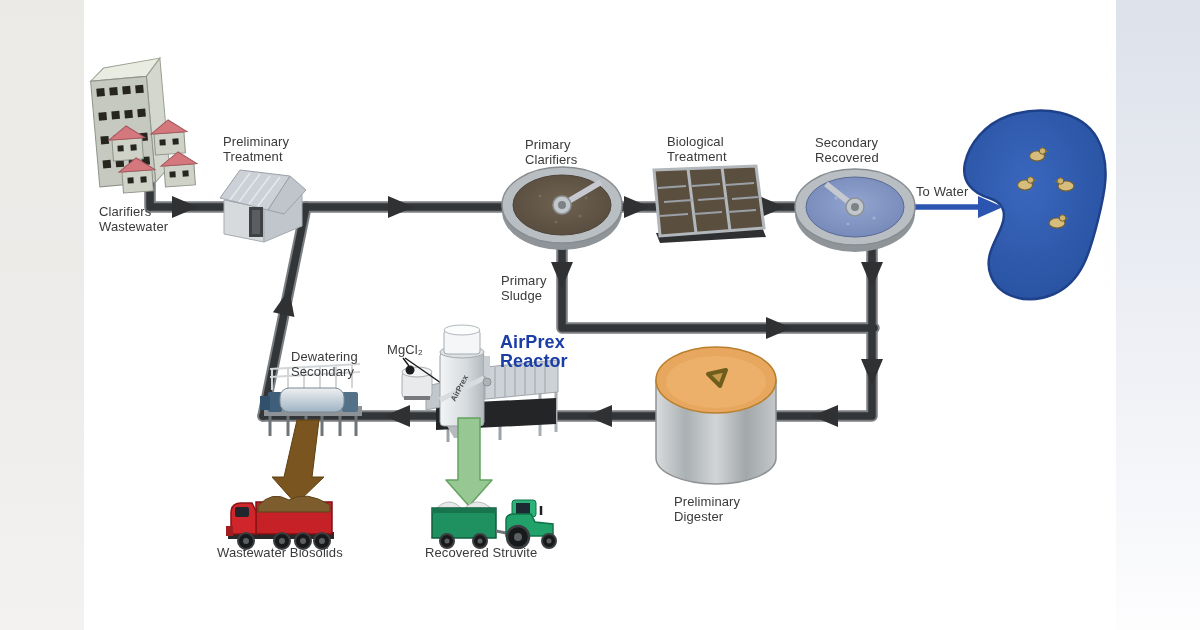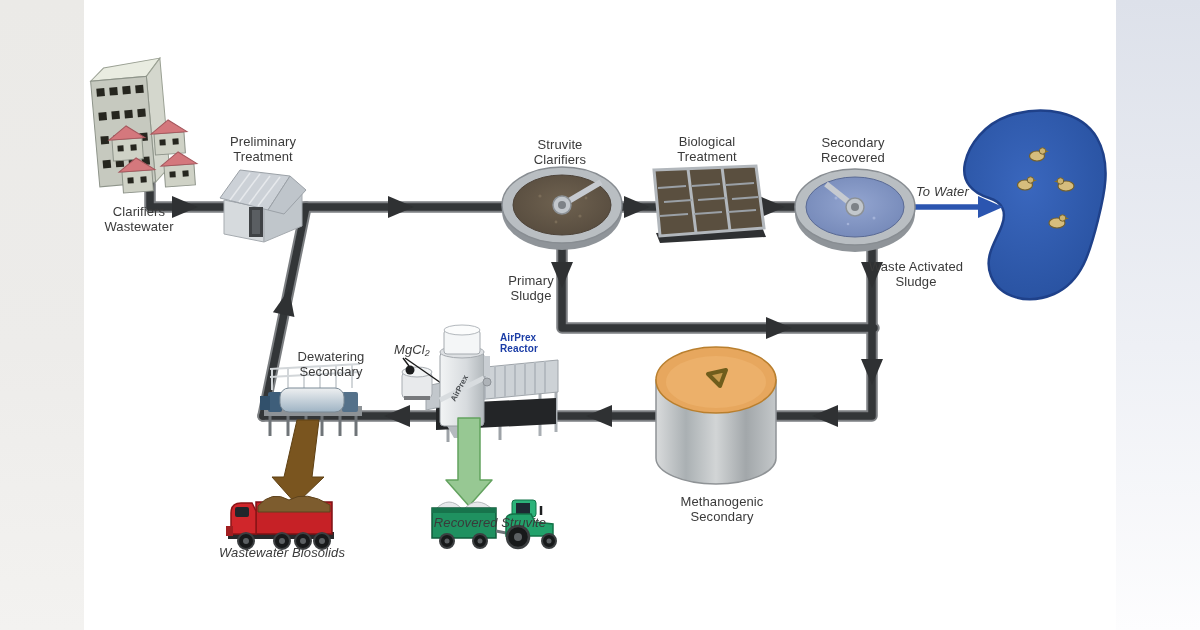--- a/index.html
+++ b/index.html
@@ -4,24 +4,24 @@
 <style>
   html,body{margin:0;padding:0;}
   body{width:1200px;height:630px;overflow:hidden;background:#ffffff;
        font-family:"Liberation Sans","DejaVu Sans",sans-serif;}
   .stage{position:relative;width:1200px;height:630px;background:#ffffff;}
   .bg-band-left{position:absolute;left:0;top:0;width:84px;height:630px;
        background:linear-gradient(180deg,#ebeae7 0%,#edecea 55%,#f3f2f0 100%);}
   .bg-band-right{position:absolute;left:1116px;top:0;width:84px;height:630px;
        background:linear-gradient(180deg,#dde1ea 0%,#eef0f5 55%,#fdfdfe 100%);}
   svg.diagram{position:absolute;left:0;top:0;}
-  .lbl{position:absolute;text-align:center;font-size:13px;line-height:1.18;
+  .lbl{position:absolute;text-align:left;font-size:13px;line-height:1.18;
        color:#3a3a3a;letter-spacing:.1px;}
-  .lbl.nowrap{white-space:nowrap;font-style:italic;}
-  .lbl.blue-bold{font-weight:bold;color:#1b3da6;font-size:10px;line-height:1.08;
+  .lbl.nowrap{white-space:nowrap;}
+  .lbl.blue-bold{font-weight:bold;color:#1b3da6;font-size:18px;line-height:1.08;
        text-align:left;}
 </style>
 </head>
 <body>
 
 <div class="stage">
   <div class="bg-band-left"></div>
   <div class="bg-band-right"></div>
 
   <svg class="diagram" width="1200" height="630" viewBox="0 0 1200 630">
@@ -342,25 +342,24 @@
         <circle cx="518" cy="537" r="11" fill="#17191a" stroke="#3c3f41" stroke-width="2.5"></circle>
         <circle cx="518" cy="537" r="4" fill="#5c6063"></circle>
         <circle cx="549" cy="541" r="7" fill="#17191a" stroke="#3c3f41" stroke-width="2"></circle>
         <circle cx="549" cy="541" r="2.5" fill="#5c6063"></circle>
       </g>
     </g>
   </svg>
 
   <div class="lbl" style="left:99px;top:204px;width:80px">Clarifiers Wastewater</div>
   <div class="lbl" style="left:223px;top:134px;width:80px">Preliminary Treatment</div>
-  <div class="lbl" style="left:525px;top:137px;width:70px">Struvite Clarifiers</div>
+  <div class="lbl" style="left:525px;top:137px;width:70px">Primary Clarifiers</div>
   <div class="lbl" style="left:667px;top:134px;width:80px">Biological Treatment</div>
   <div class="lbl" style="left:815px;top:135px;width:76px">Secondary Recovered</div>
   <div class="lbl nowrap" style="left:916px;top:184px">To Water</div>
   <div class="lbl" style="left:501px;top:273px;width:60px">Primary Sludge</div>
-  <div class="lbl" style="left:865px;top:259px;width:102px">Waste Activated Sludge</div>
-  <div class="lbl" style="left:674px;top:494px;width:96px">Methanogenic Secondary</div>
+  <div class="lbl" style="left:674px;top:494px;width:96px">Preliminary Digester</div>
   <div class="lbl blue-bold" style="left:500px;top:333px;width:64px">AirPrex Reactor</div>
   <div class="lbl nowrap" style="left:387px;top:342px;width:50px">MgCl₂</div>
   <div class="lbl" style="left:291px;top:349px;width:80px">Dewatering Secondary</div>
   <div class="lbl nowrap" style="left:217px;top:545px;width:130px">Wastewater Biosolids</div>
-  <div class="lbl nowrap" style="left:425px;top:515px;width:130px">Recovered Struvite</div>
+  <div class="lbl nowrap" style="left:425px;top:545px;width:130px">Recovered Struvite</div>
 </div>
 
 </body></html>

